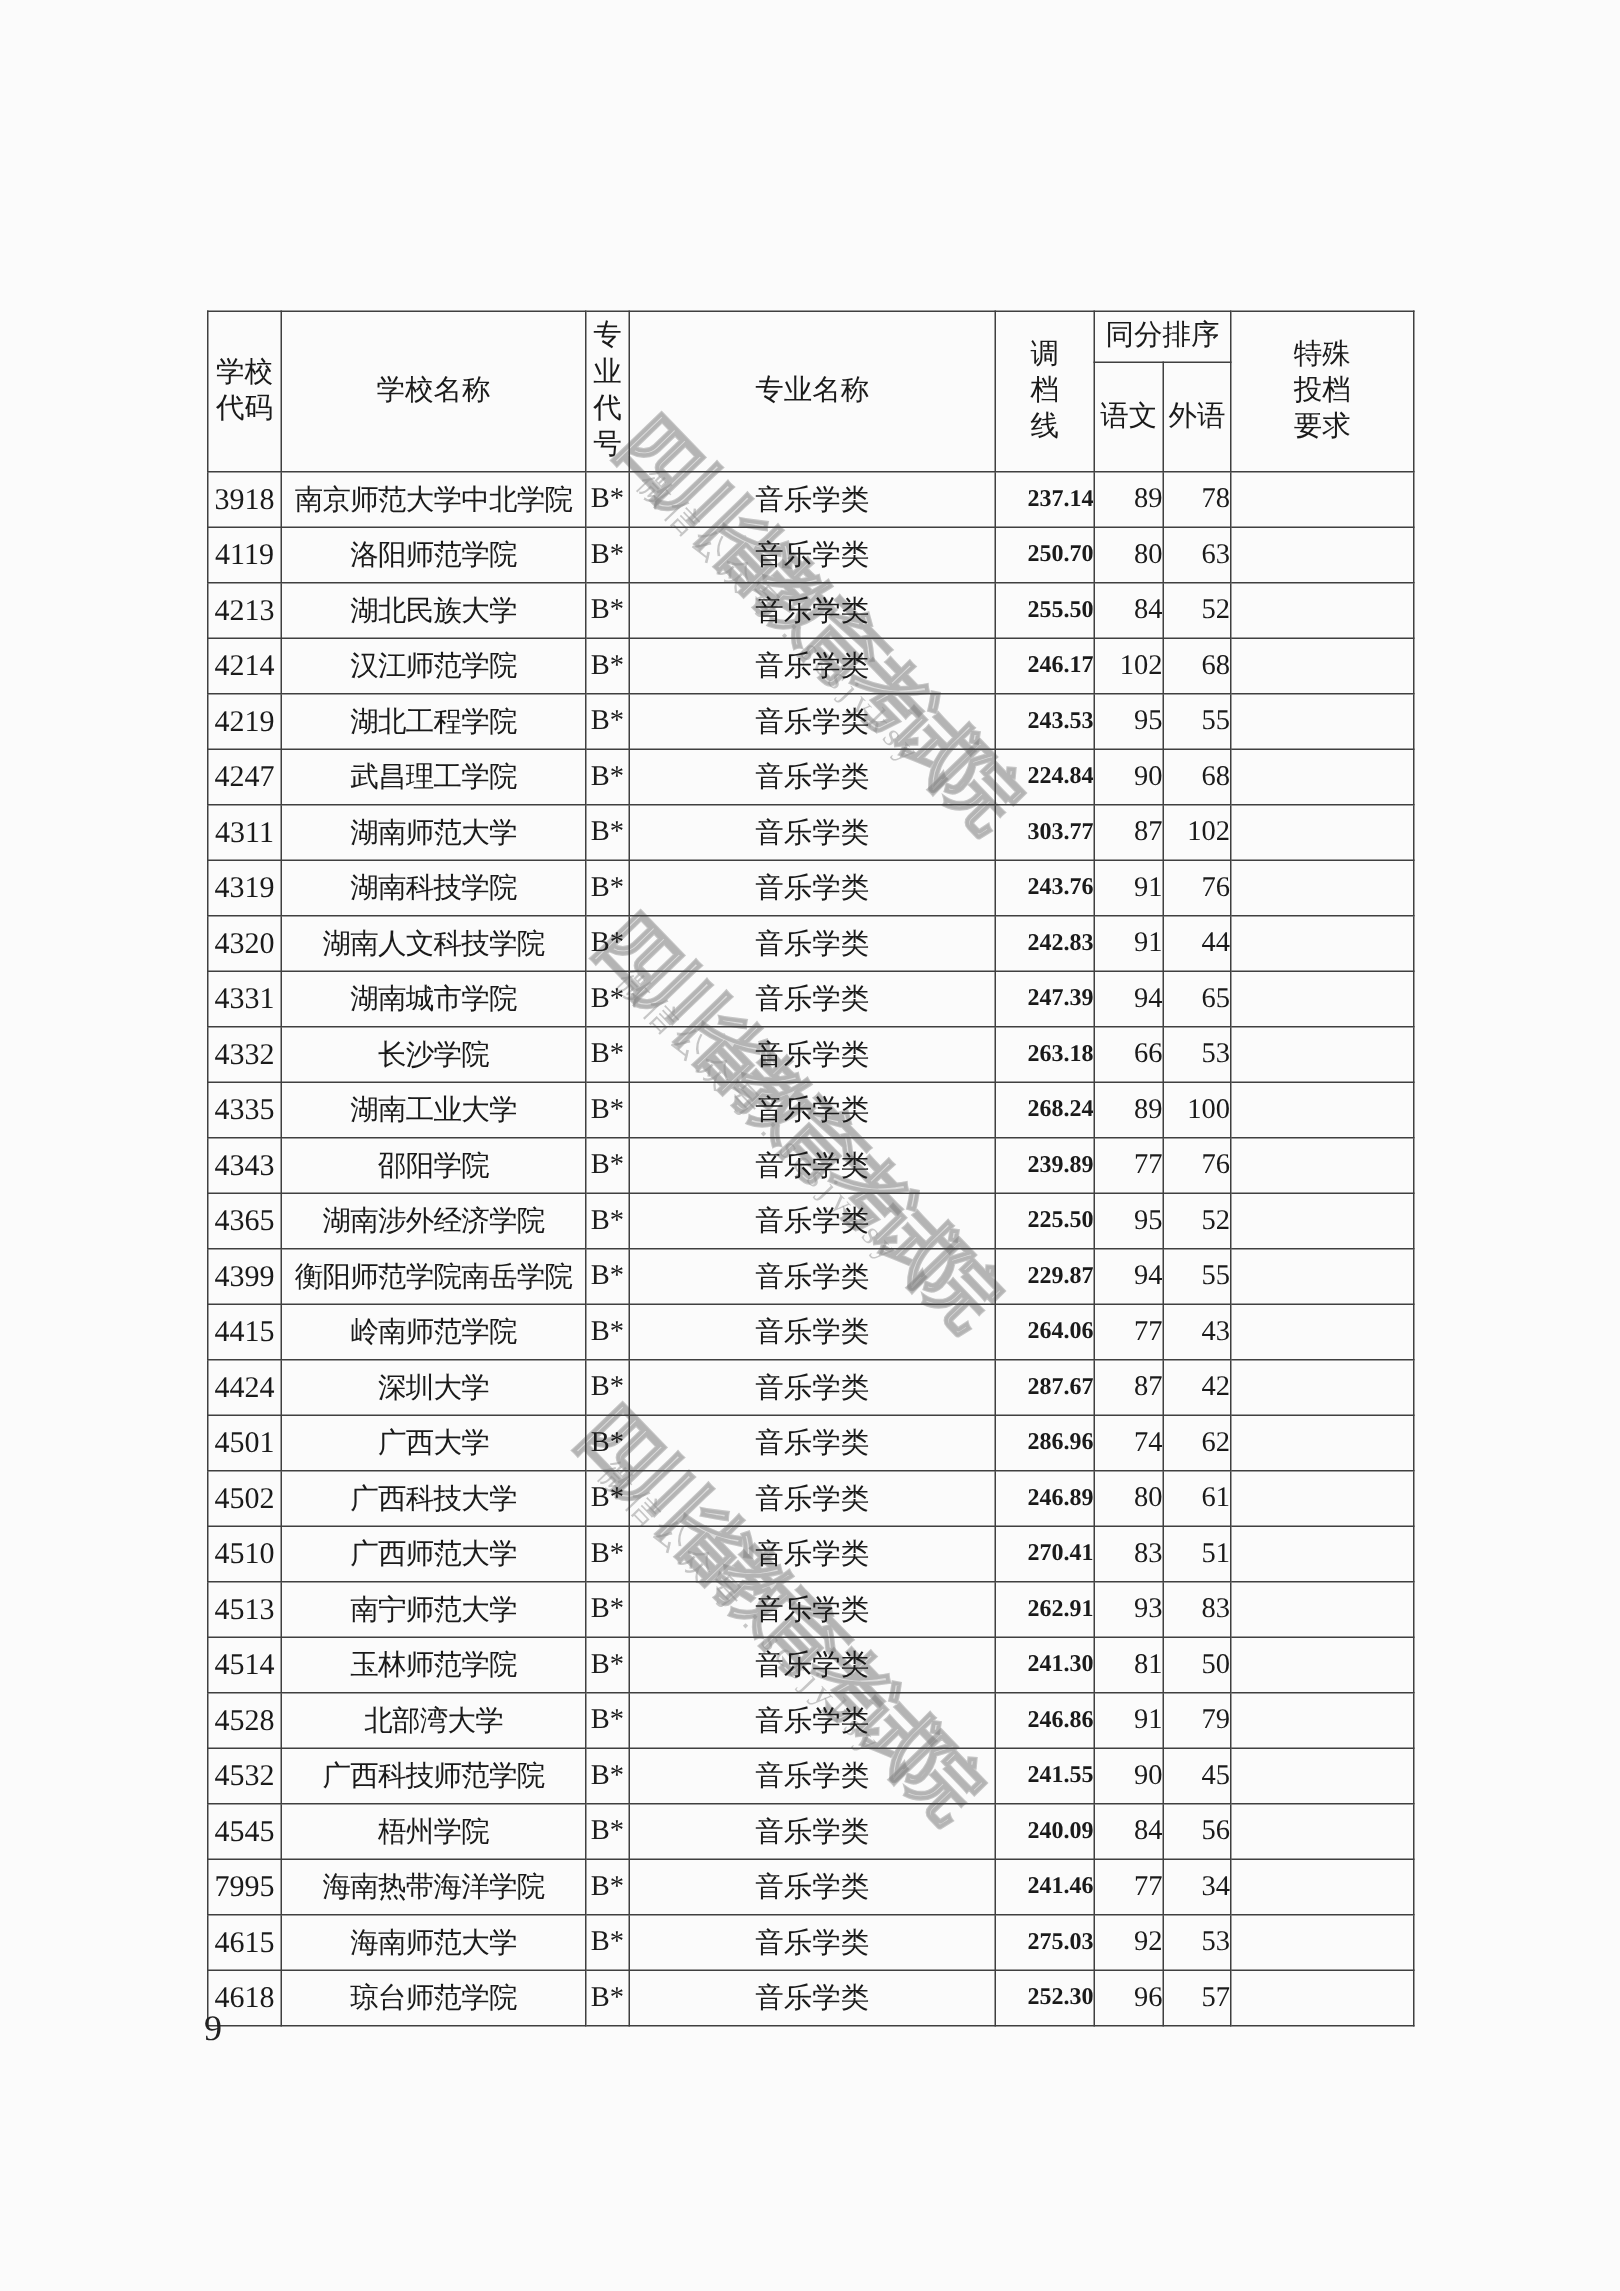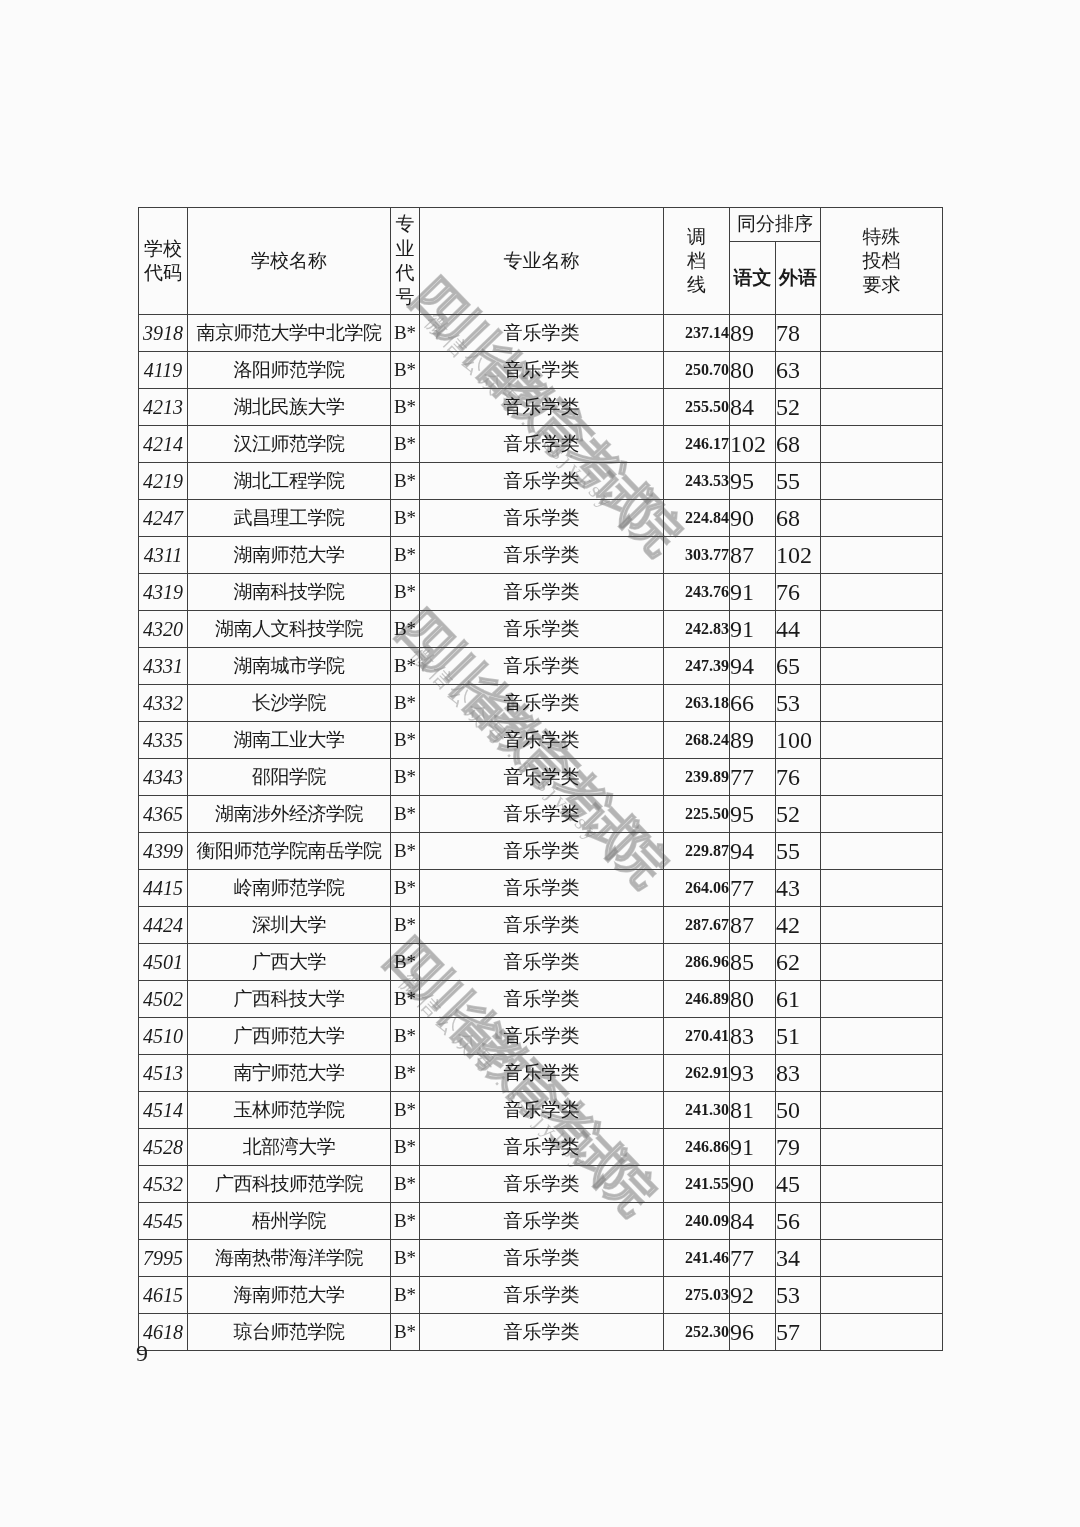--- a/index.html
+++ b/index.html
@@ -36,28 +36,28 @@
   }
   table.score th, table.score td {
     border:1px solid #3f3f3f; padding:0;
     color:#1a1a1a; vertical-align:middle; overflow:hidden;
   }
   thead th {
     font-weight:500; font-size:19px; text-align:center; line-height:1.28;
   }
   .prelines { white-space:pre-line; }
   tr.h-top th { height:33px; }
-  tr.h-sub th { height:72px;font-weight:bold; }
+  tr.h-sub th { height:72px; }
   tbody td { height:36px; font-size:19px; }
-  .c-code   { text-align:center; font-size:20px;font-style:italic; }
+  .c-code   { text-align:center; font-size:20px; }
   .c-school { text-align:center; padding-left:4px; letter-spacing:-0.5px; }
   .c-mcode  { text-align:center; font-size:19px; }
   .c-major  { text-align:center; padding-left:7px; }
   .c-line   { text-align:right; font-weight:700; font-size:16px; }
-  .c-chi, .c-for { text-align:left; font-size:24px; }
+  .c-chi, .c-for { text-align:right; font-size:19px; }
 
   
   .page-number {
     position:absolute; left:136px; top:1340px; z-index:1;
     font-size:24px; color:#222;
   }
 </style>
 </head>
 <body>
 
@@ -282,21 +282,21 @@
     <td class="c-chi">87</td>
     <td class="c-for">42</td>
     <td class="c-special"></td>
   </tr>
         <tr>
     <td class="c-code">4501</td>
     <td class="c-school">广西大学</td>
     <td class="c-mcode">B*</td>
     <td class="c-major">音乐学类</td>
     <td class="c-line">286.96</td>
-    <td class="c-chi">85</td>
+    <td class="c-chi">74</td>
     <td class="c-for">62</td>
     <td class="c-special"></td>
   </tr>
         <tr>
     <td class="c-code">4502</td>
     <td class="c-school">广西科技大学</td>
     <td class="c-mcode">B*</td>
     <td class="c-major">音乐学类</td>
     <td class="c-line">246.89</td>
     <td class="c-chi">80</td>

